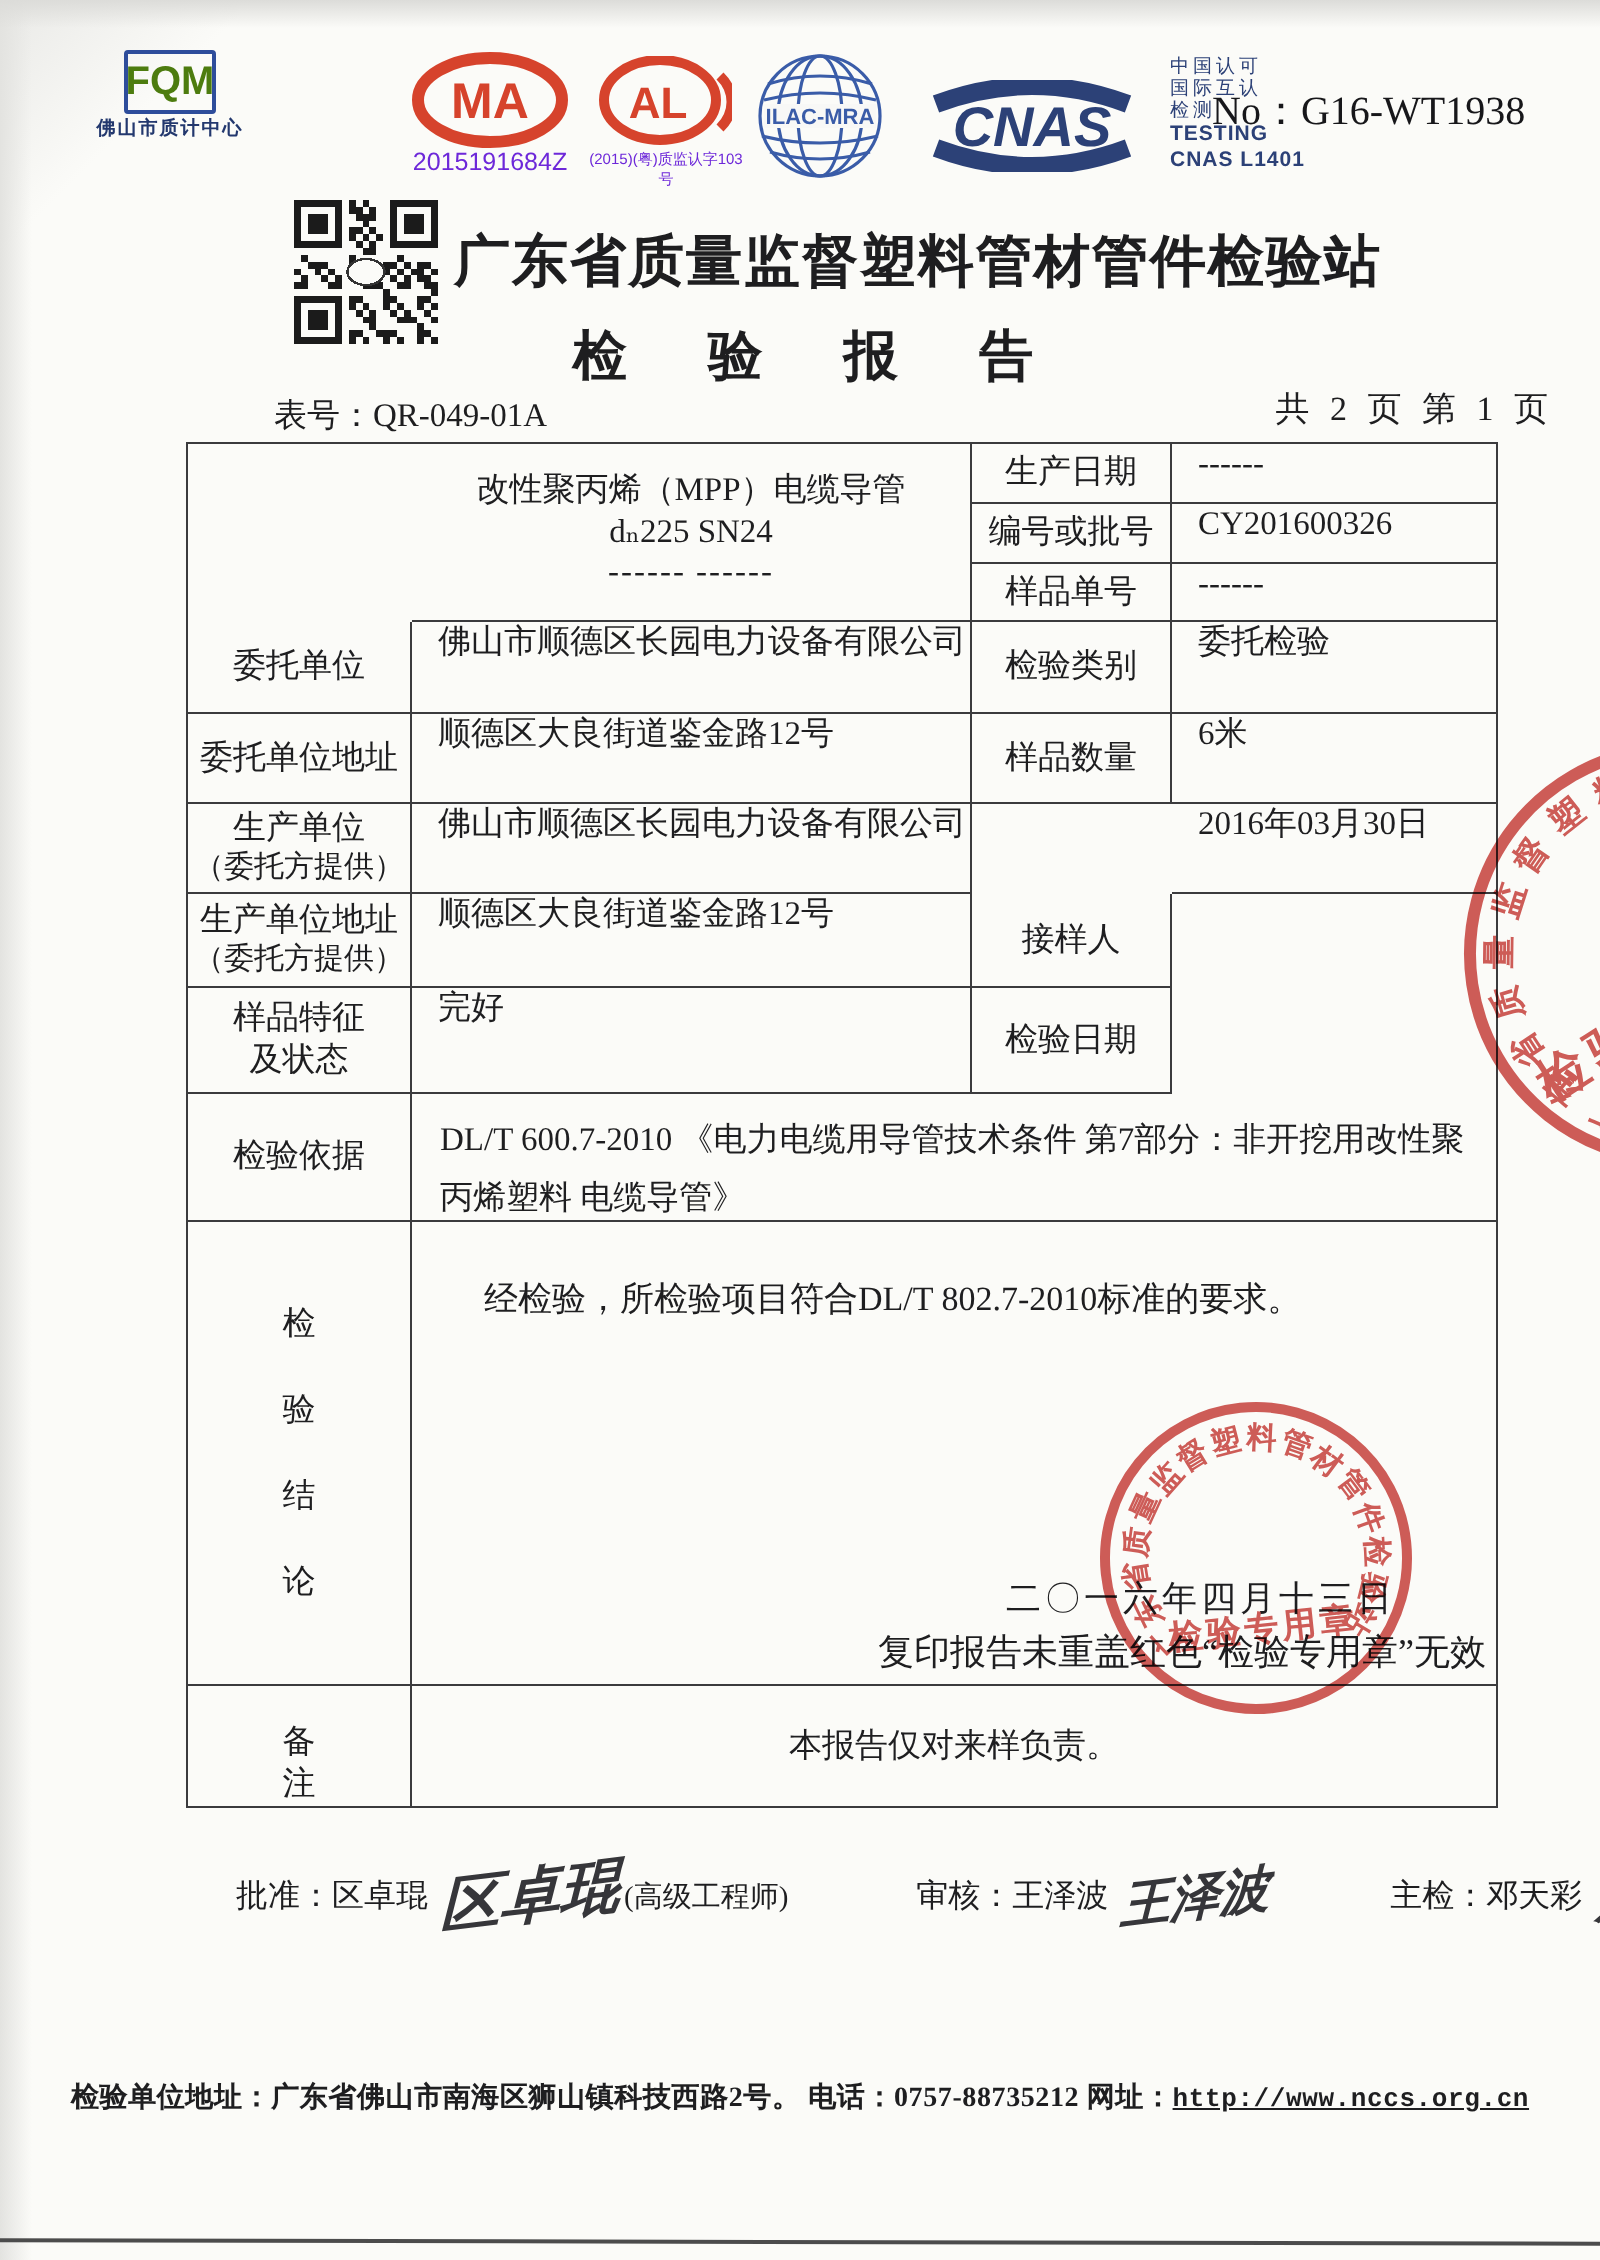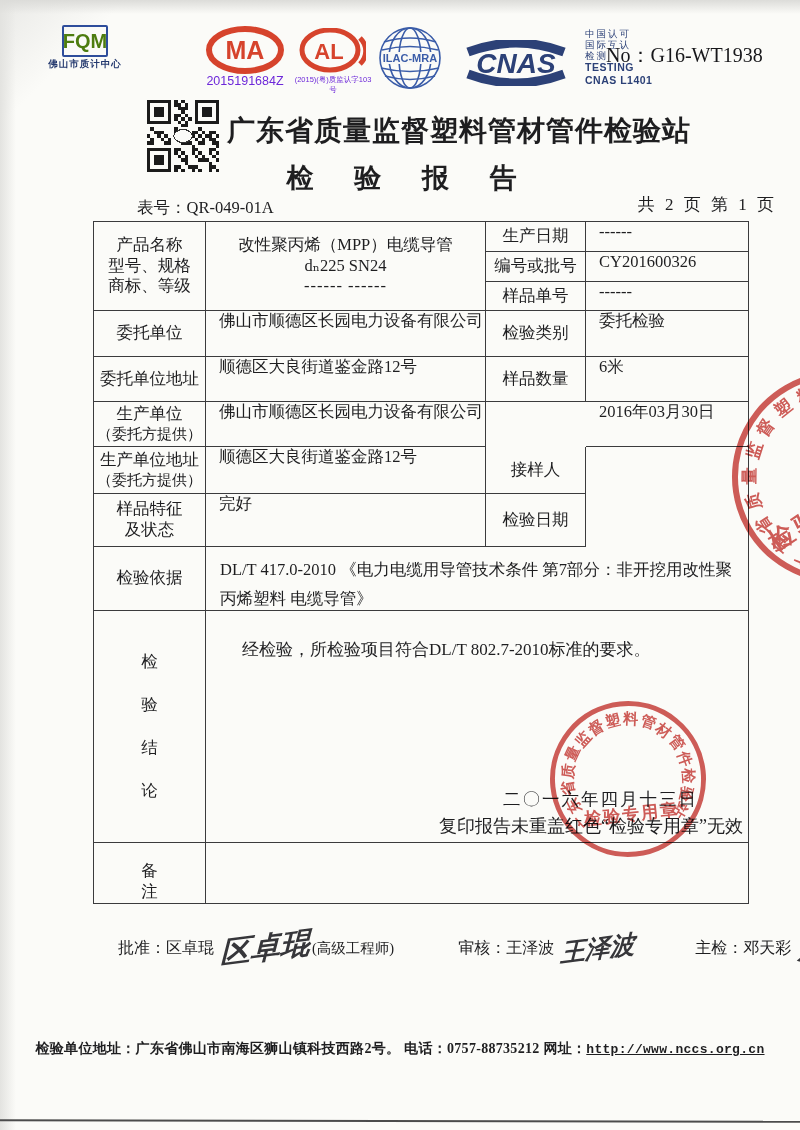--- a/index.html
+++ b/index.html
@@ -264,25 +264,20 @@
   <ellipse cx="10.5" cy="10.5" rx="2.7" ry="1.9" fill="#fbfbf8" stroke="#333" stroke-width="0.35"></ellipse>
 </svg>
 
 <div class="abs station-title">广东省质量监督塑料管材管件检验站</div>
 <div class="abs report-title">检 验 报 告</div>
 <div class="abs form-no">表号：QR-049-01A</div>
 <div class="abs pages">共 2 页  第 1 页</div>
 
 <div class="report-table">
 
-  <div class="cell" style="grid-area:1/1/4/2">
-    <div>产品名称</div>
-    <div>型号、规格</div>
-    <div>商标、等级</div>
-  </div>
   <div class="cell" style="grid-area:1/2/4/3">
     <div>改性聚丙烯（MPP）电缆导管</div>
     <div>dₙ225 SN24</div>
     <div class="dashes">------    ------</div>
   </div>
   <div class="cell" style="grid-area:1/3/2/4">生产日期</div>
   <div class="cell val hval lastcol" style="grid-area:1/4/2/5">------</div>
   <div class="cell" style="grid-area:2/3/3/4">编号或批号</div>
   <div class="cell val hval lastcol" style="grid-area:2/4/3/5">CY201600326</div>
   <div class="cell" style="grid-area:3/3/4/4">样品单号</div>
@@ -313,38 +308,39 @@
   <div class="cell" style="grid-area:7/3">接样人</div>
 
   <div class="cell" style="grid-area:8/1">
     <div>样品特征</div>
     <div>及状态</div>
   </div>
   <div class="cell val hval" style="grid-area:8/2">完好</div>
   <div class="cell" style="grid-area:8/3">检验日期</div>
 
   <div class="cell" style="grid-area:9/1">检验依据</div>
-  <div class="cell val3 basis-val lastcol" style="grid-area:9/2/10/5">DL/T 417.0-2010 《电力电缆用导管技术条件 第7部分：非开挖用改性聚丙烯塑料 电缆导管》</div>
+  <div class="cell val3 basis-val lastcol" style="grid-area:9/2/10/5">DL/T 600.7-2010 《电力电缆用导管技术条件 第7部分：非开挖用改性聚丙烯塑料 电缆导管》</div>
 
   <div class="cell vlabel" style="grid-area:10/1">
     <div>检</div>
     <div>验</div>
     <div>结</div>
     <div>论</div>
   </div>
   <div class="cell val3 concl lastcol" style="grid-area:10/2/11/5">
     <div class="concl-text">经检验，所检验项目符合DL/T 802.7-2010标准的要求。</div>
     <div class="concl-date">二〇一六年四月十三日</div>
     <div class="concl-note">复印报告未重盖红色“检验专用章”无效</div>
   </div>
 
   <div class="cell vlabel lastrow" style="grid-area:11/1">
     <div>备</div>
     <div>注</div>
   </div>
+  <div class="cell val3 lastcol lastrow" style="grid-area:11/2/12/5">本报告仅对来样负责。</div>
 </div>
 
 <div class="abs sign-row">
   <div class="sig-group g1">
     <span>批准：</span>
       <span>区卓琨</span>
       <span class="sig">区卓琨</span>
       <span class="sig-title">(高级工程师)</span>
   </div>
   <div class="sig-group g2">

